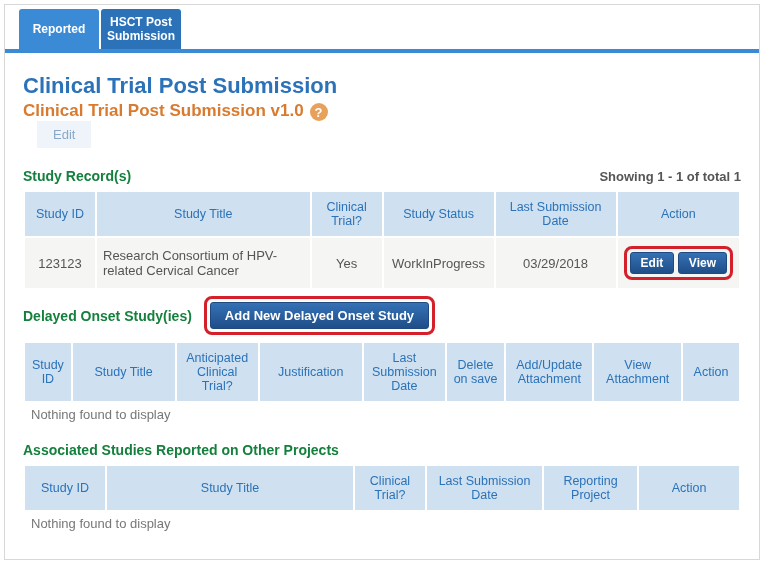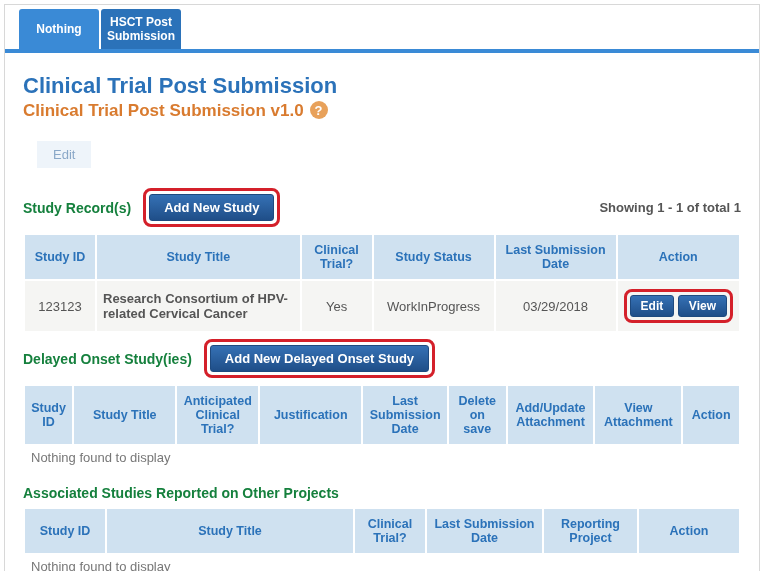--- a/index.html
+++ b/index.html
@@ -52,23 +52,23 @@
   h2.primary {
     color: #2b72b9;
     font-size: 22px;
     font-weight: bold;
     margin: 8px 0 2px;
   }
   h3.version {
     color: #d97b2f;
     font-size: 17px;
     font-weight: bold;
-    margin: 0 0 20px;
-    display: flex;
-    align-items: flex-start;
+    margin: 0 0 0;
+    display: flex;
+    align-items: flex-end;
     gap: 6px;
   }
   .help-icon {
     display: inline-flex;
     width: 18px; height: 18px;
     border-radius: 50%;
     background: #e8a15a;
     color: #fff;
     font-size: 13px;
     font-weight: bold;
@@ -121,84 +121,81 @@
   table {
     width: 100%;
     border-collapse: separate;
     border-spacing: 2px;
     background: #fff;
     margin-bottom: 4px;
   }
   th {
     background: #cfe1f0;
     color: #2b72b9;
-    font-weight: bold;
+    font-weight: normal;
     font-size: 12.5px;
     padding: 8px 6px;
     vertical-align: middle;
   }
   td {
     background: #f5f5f3;
     color: #555;
     font-size: 13px;
     padding: 8px 6px;
     text-align: center;
     vertical-align: middle;
   }
-  td.left { text-align: left; font-weight: bold; }
+  td.left { text-align: left; }
   .empty-row td {
     background: #fff;
     color: #777;
     text-align: left;
     padding: 4px 6px;
     font-size: 13px;
   }
   .action-cell { white-space: nowrap; }
   .section-title.plain {
     display: block;
     margin: 14px 0 6px;
   }
 </style>
 </head>
 <body>
 
 <div class="page">
 
   <div class="tabs">
-    <div class="tab active">Nothing</div>
+    <div class="tab active">Reported</div>
     <div class="tab">HSCT Post Submission</div>
   </div>
   <div class="tab-underline"></div>
 
   <div class="content">
 
     <h2 class="primary">Clinical Trial Post Submission</h2>
     <h3 class="version">
       <span>Clinical Trial Post Submission v1.0</span>
       <span class="help-icon">?</span>
     </h3>
 
     <span class="edit-link">Edit</span>
 
     
     <div class="section-head">
       <span class="section-title">Study Record(s)</span>
-      <span class="highlight-red">
-        <button class="btn">Add New Study</button>
-      </span>
       <span class="showing">Showing 1 - 1 of total 1</span>
     </div>
 
     <table>
       <thead>
         <tr>
           <th style="width:70px">Study ID</th>
           <th>Study Title</th>
           <th style="width:70px">Clinical Trial?</th>
-          <th style="width:120px">Study Status</th>
+          <th style="width:110px">Study Status</th>
           <th style="width:120px">Last Submission Date</th>
           <th style="width:120px">Action</th>
         </tr>
       </thead>
       <tbody>
         <tr>
           <td>123123</td>
           <td class="left">Research Consortium of HPV-related Cervical Cancer</td>
           <td>Yes</td>
           <td>WorkInProgress</td>

